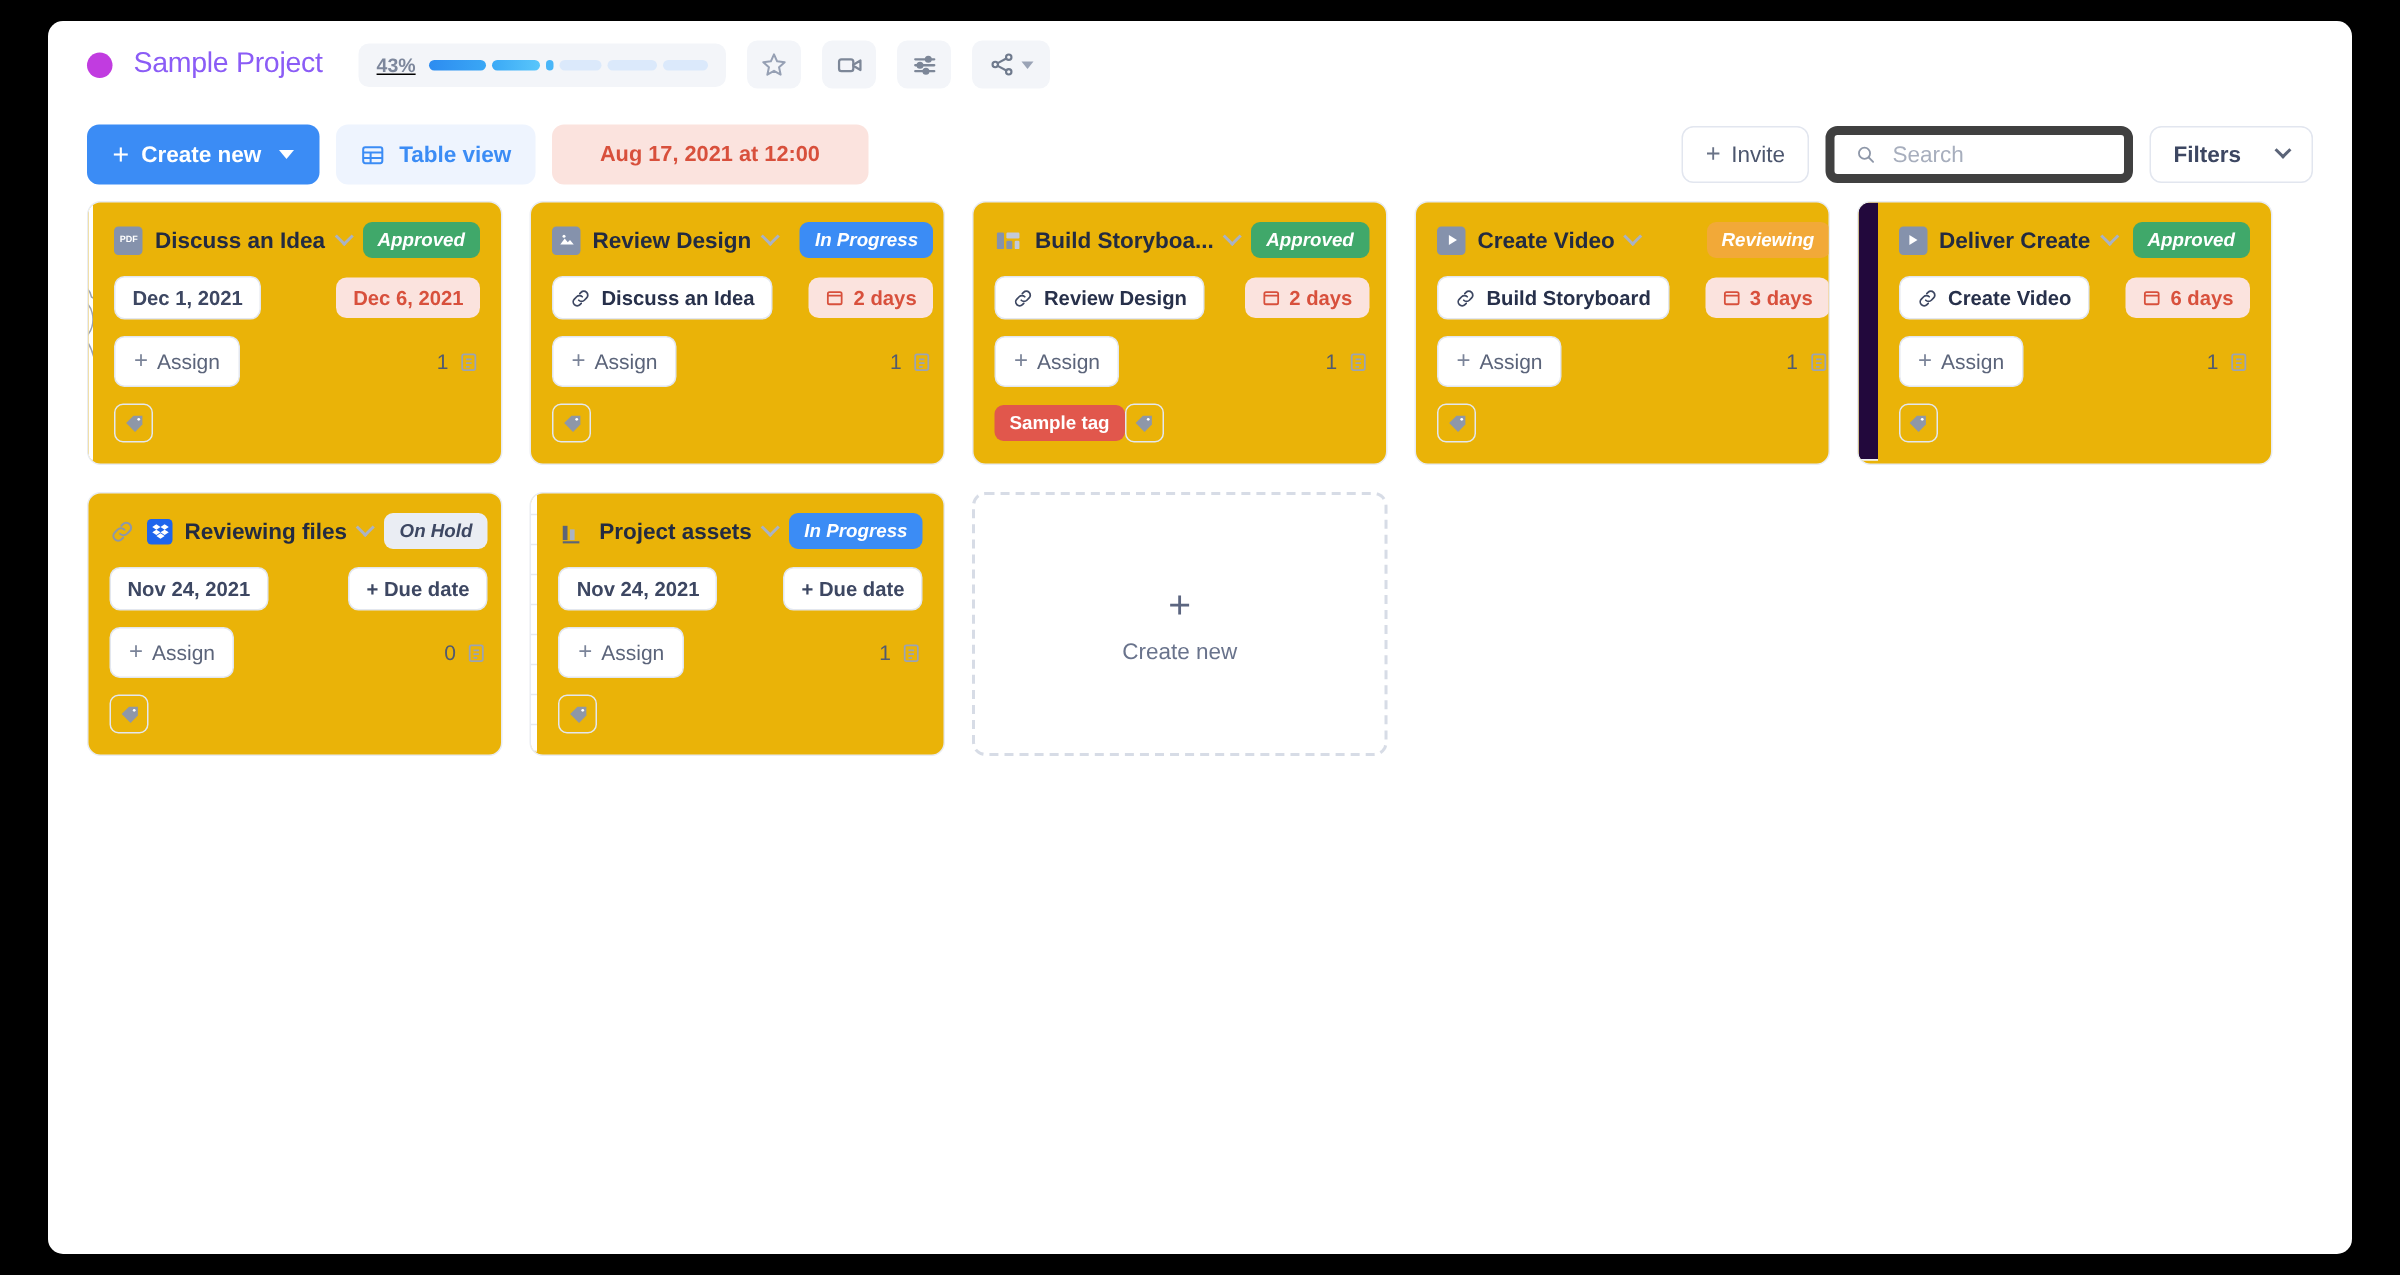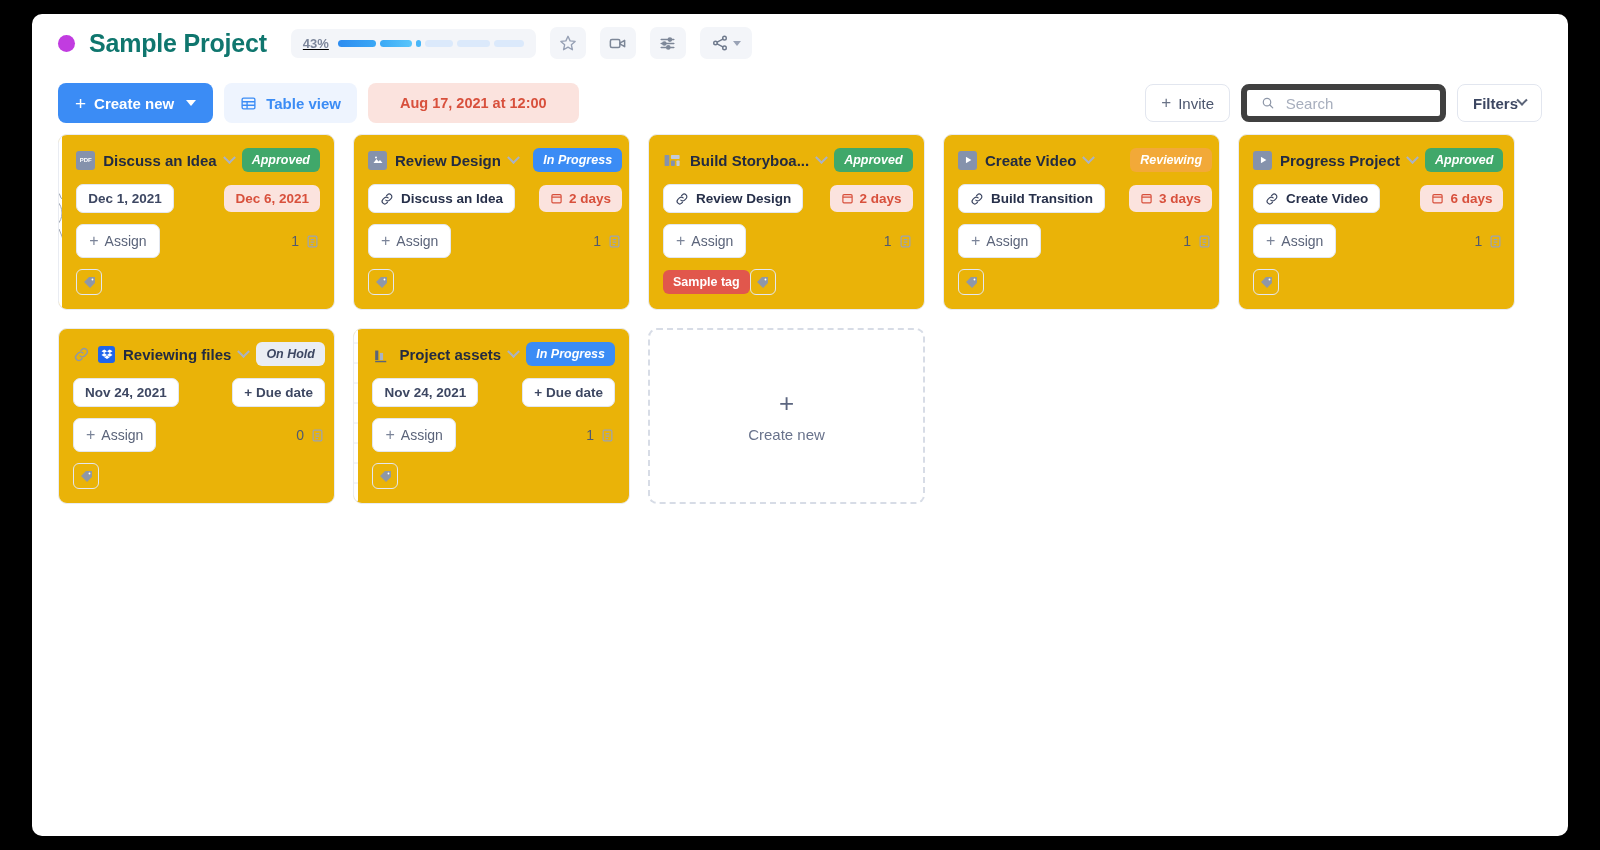--- a/index.html
+++ b/index.html
@@ -26,23 +26,23 @@
     align-items: center;
     padding: 0 26px;
     gap: 14px;
   }
   .project-dot {
     width: 17px; height: 17px; border-radius: 50%;
     background: #c13ce0;
     flex: none;
   }
   .project-title {
-    font-size: 25px;
-    font-weight: 700;
-    color: #0f766e;
+    font-size: 19px;
+    font-weight: 400;
+    color: #8b5cf6;
     letter-spacing: -0.2px;
   }
   .progress-wrap {
     display: flex; align-items: center; gap: 9px;
     background: #f3f5f9;
     border-radius: 7px;
     padding: 7px 12px;
     margin-left: 10px;
     text-decoration: underline;
   }
@@ -159,21 +159,21 @@
   .search-box input::placeholder { color: #a7aebd; }
   .btn-filters {
     border: 1px solid #e2e6ef;
     background: #fff;
     color: #3d4762;
     font-size: 15px;
     font-weight: 600;
     border-radius: 8px;
     height: 38px;
     padding: 0 15px;
-    display: flex; align-items: center; gap: 0;
+    display: flex; align-items: center; gap: 24px;
     cursor: pointer;
   }
   .chev {
     width: 8px; height: 8px;
     border-right: 2px solid #5b6478;
     border-bottom: 2px solid #5b6478;
     transform: rotate(45deg) translate(-2px,-2px);
   }
 
   
@@ -720,21 +720,21 @@
         <span class="card-title">Create Video</span>
         <span class="dn-chev"></span>
         <span class="status" style="background:#f2a938;">Reviewing</span>
       </div>
       <div class="row2">
         <div class="pill-outline">
               <svg width="14" height="14" viewBox="0 0 24 24" fill="none" stroke="#3d4762" stroke-width="2" stroke-linecap="round">
                 <path d="M10 14a4.5 4.5 0 0 0 6.4 0l2.6-2.6a4.5 4.5 0 0 0-6.4-6.4L11.2 6.4"></path>
                 <path d="M14 10a4.5 4.5 0 0 0-6.4 0L5 12.6a4.5 4.5 0 0 0 6.4 6.4l1.4-1.4"></path>
               </svg>
-              <span>Build Transition</span>
+              <span>Build Storyboard</span>
             </div>
         <div class="pill-danger">
               <svg width="13" height="13" viewBox="0 0 24 24" fill="none" stroke="#d8503c" stroke-width="2.2">
                 <rect x="3.5" y="5" width="17" height="15" rx="2"></rect>
                 <line x1="3.5" y1="9.5" x2="20.5" y2="9.5"></line>
               </svg>
               <span>3 days</span>
             </div>
       </div>
       <div class="row3">
@@ -805,21 +805,21 @@
       </div>
         </div>
     <div class="card-body">
       <div class="row1">
         <div class="file-icon">
               <svg width="10" height="10" viewBox="0 0 24 24" fill="#ffffff">
                 <polygon points="7,4 20,12 7,20"></polygon>
               </svg>
             </div>
 
-        <span class="card-title">Progress Project</span>
+        <span class="card-title">Deliver Create</span>
         <span class="dn-chev"></span>
         <span class="status" style="background:#40a86a;">Approved</span>
       </div>
       <div class="row2">
         <div class="pill-outline">
               <svg width="14" height="14" viewBox="0 0 24 24" fill="none" stroke="#3d4762" stroke-width="2" stroke-linecap="round">
                 <path d="M10 14a4.5 4.5 0 0 0 6.4 0l2.6-2.6a4.5 4.5 0 0 0-6.4-6.4L11.2 6.4"></path>
                 <path d="M14 10a4.5 4.5 0 0 0-6.4 0L5 12.6a4.5 4.5 0 0 0 6.4 6.4l1.4-1.4"></path>
               </svg>
               <span>Create Video</span>

